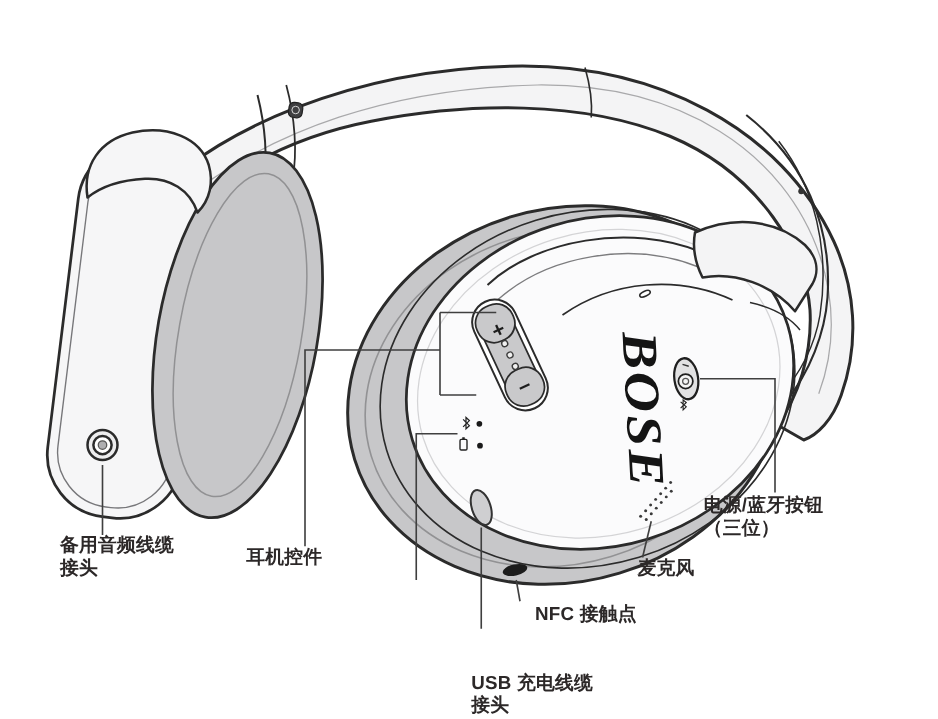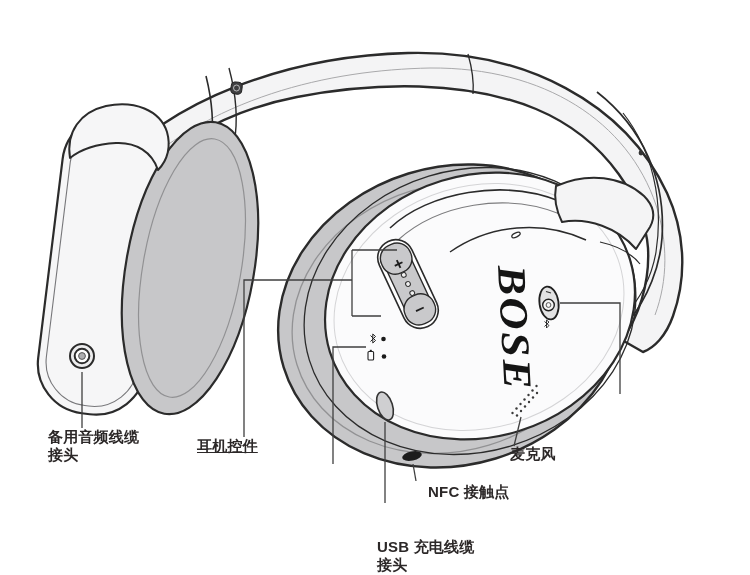--- a/index.html
+++ b/index.html
@@ -2,21 +2,21 @@
 <html><head>
 <meta charset="utf-8">
 <style>
   html,body{margin:0;padding:0;background:#ffffff;}
   #stage{position:relative;width:750px;height:575px;background:#ffffff;overflow:hidden;
          font-family:"Liberation Sans",sans-serif;}
   #art{position:absolute;left:0;top:0;}
   .callout{position:absolute;font-weight:600;font-size:15px;line-height:17.5px;
            color:#2c2828;white-space:nowrap;letter-spacing:0.2px;}
   .co-aux{left:48px;top:429px;font-family:Liberation Serif, serif;}
-  .co-controls{left:197px;top:437px;text-decoration:underline;}
+  .co-controls{left:197px;top:437px;}
   .co-battery{left:266px;top:465px;}
   .co-usb{left:377px;top:504px;margin-top:34px;}
   .co-nfc{left:428px;top:483px;}
   .co-mic{left:510px;top:447px;font-family:Liberation Mono, monospace;}
   .co-power{left:563px;top:396px;}
 </style>
 </head>
 <body>
 
 <div id="stage">
@@ -166,14 +166,18 @@
   </div>
 
   <div class="callout co-nfc">
     <div>NFC 接触点</div>
   </div>
 
   <div class="callout co-mic">
     <div>麦克风</div>
   </div>
 
+  <div class="callout co-power">
+    <div>电源/蓝牙按钮</div>
+    <div>（三位）</div>
+  </div>
 
 </div>
 
 </body></html>

